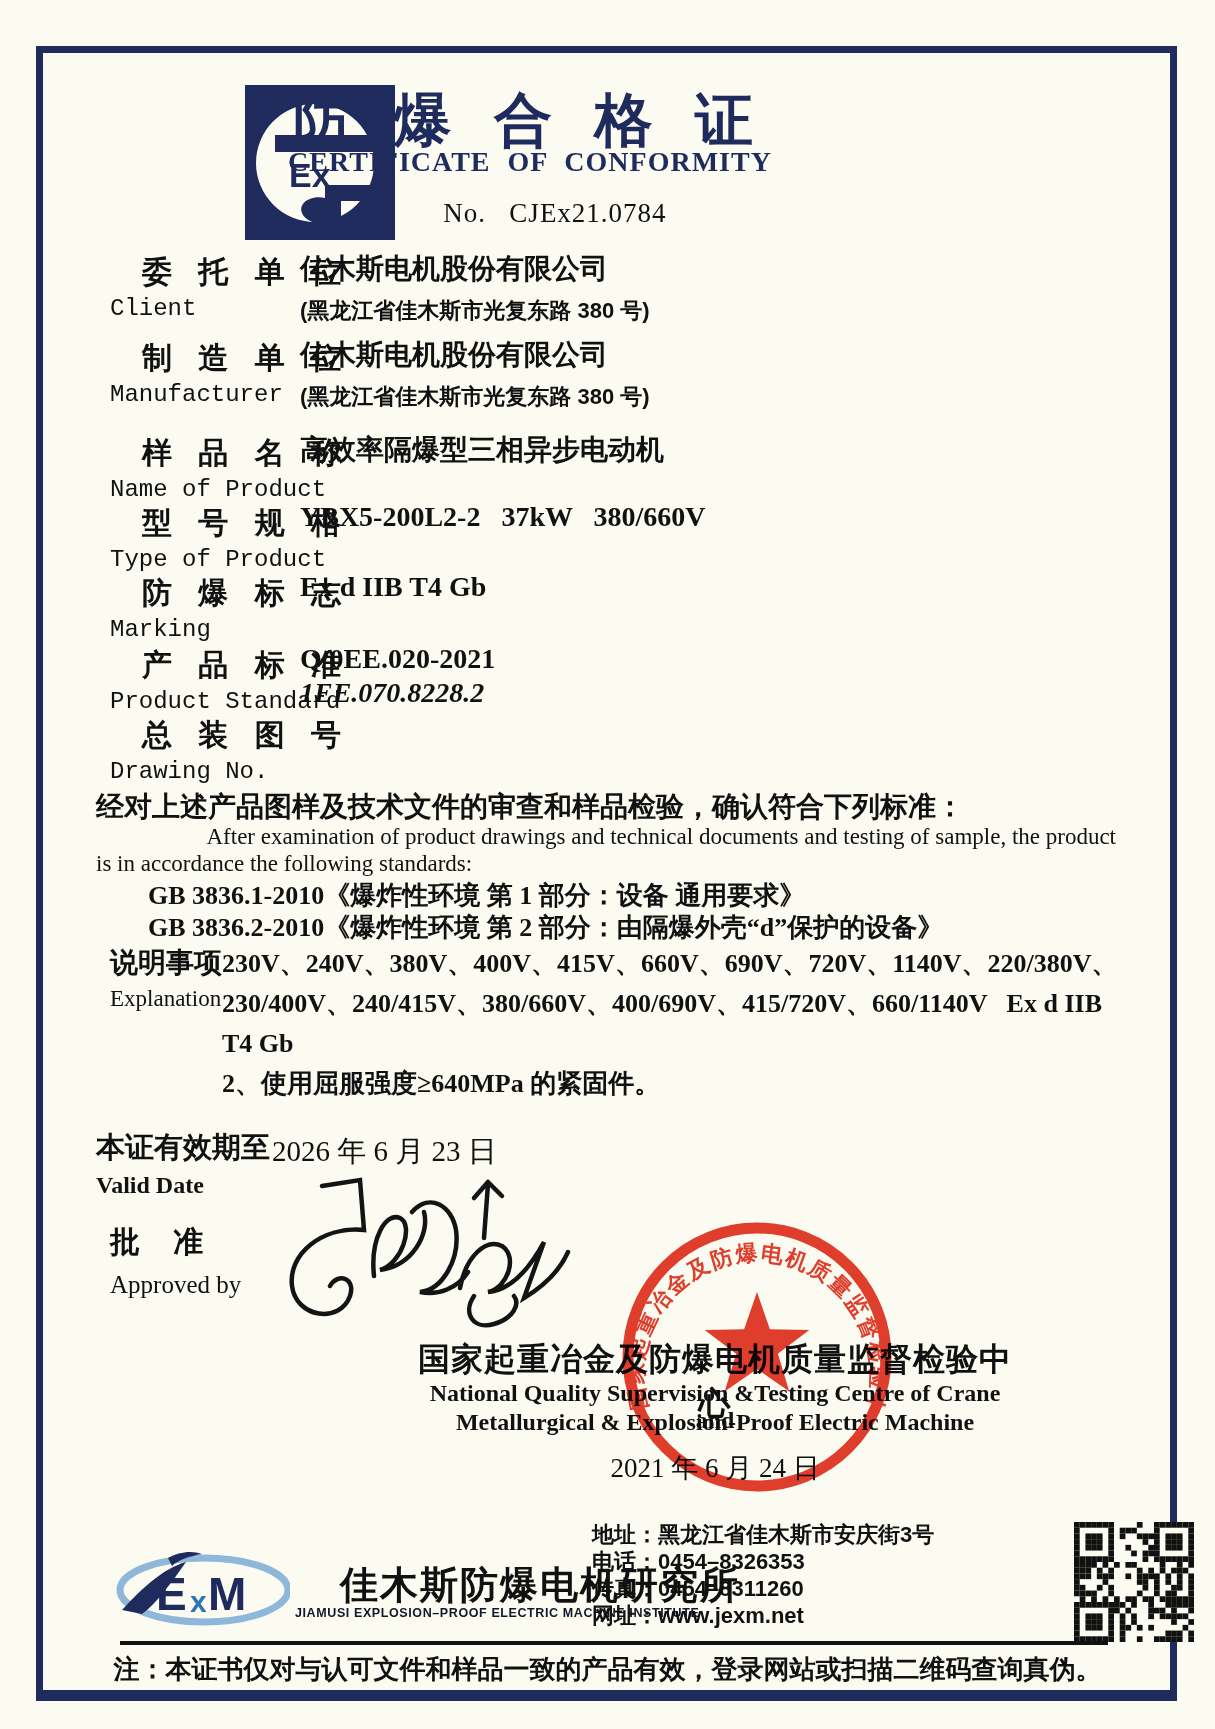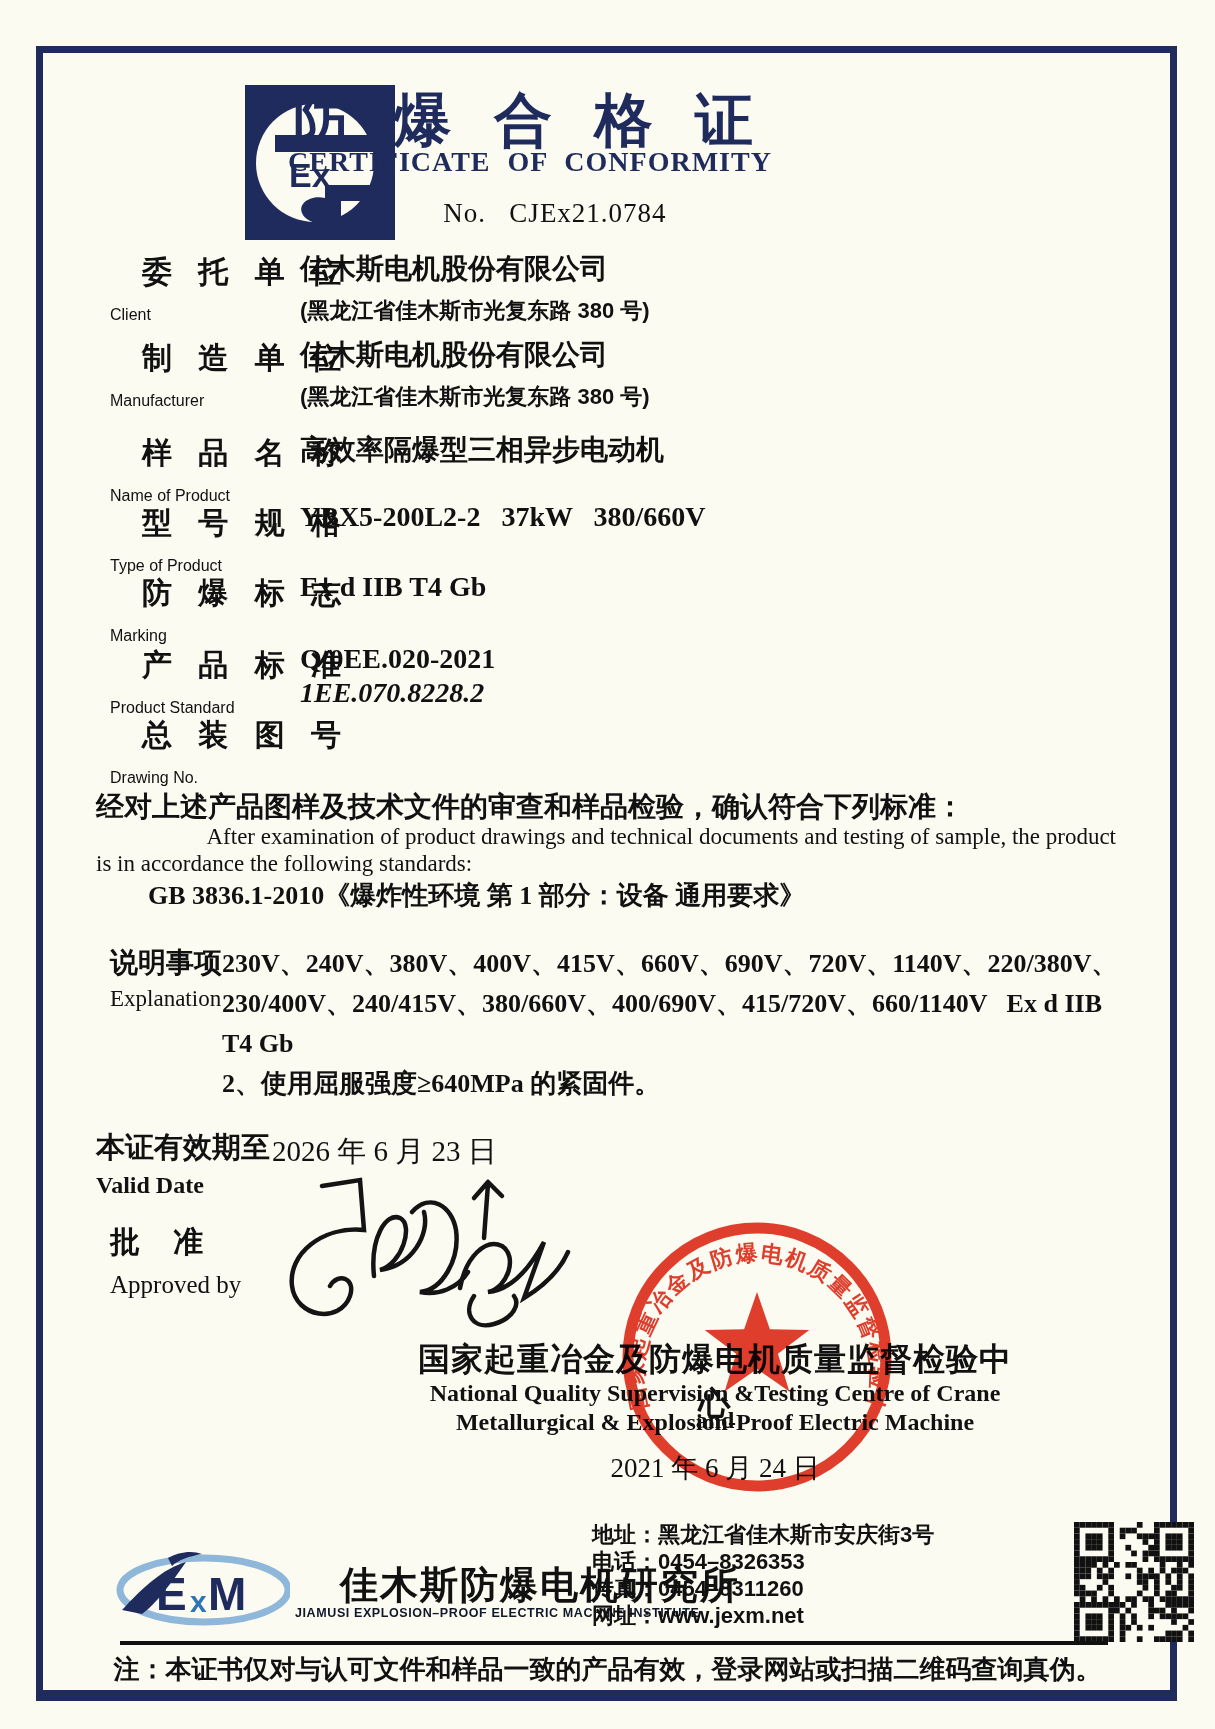--- a/index.html
+++ b/index.html
@@ -9,21 +9,21 @@
          border:7px solid #1e2b5c;border-bottom-width:11px;pointer-events:none;}
   .abs{position:absolute;}
   .sans{font-family:"Liberation Sans",sans-serif;}
   .serif{font-family:"Liberation Serif",serif;}
   .navy{color:#1e2b5c;}
   .pre{white-space:pre;}
   .title-cn{font-size:58px;font-weight:bold;letter-spacing:14px;text-align:center;}
   .title-en{font-size:28px;font-weight:bold;letter-spacing:1px;word-spacing:9px;text-align:center;}
   .cert-no{font-size:27px;text-align:center;letter-spacing:1px;}
   .flabel-cn{font-size:30px;font-weight:bold;letter-spacing:9px;font-family:"Liberation Sans",sans-serif;margin-left:32px;}
-  .flabel-en{font-size:16px;font-family:Liberation Sans, sans-serif;margin-top:13px;}
+  .flabel-en{font-size:24px;font-family:Liberation Mono, monospace;margin-top:2px;}
   .fvalue{font-size:28px;font-weight:bold;}
   .fvalue2{font-size:22px;font-weight:bold;margin-top:8px;}
   .stmt-cn{font-size:28px;font-weight:bold;font-family:"Liberation Sans",sans-serif;}
   .stmt-en{font-size:23px;}
   .std{font-size:26px;font-weight:bold;}
   .exp-line{font-size:26px;font-weight:bold;line-height:40px;}
   .contact-row{font-size:22px;font-weight:bold;font-family:"Liberation Sans",sans-serif;line-height:27px;}
   .note{font-size:26px;font-weight:bold;font-family:"Liberation Sans",sans-serif;text-align:center;}
   .issuer-cn{font-size:32px;font-weight:bold;font-family:"Liberation Sans",sans-serif;text-align:center;letter-spacing:1px;}
   .issuer-en{font-size:24px;font-weight:bold;text-align:center;}
@@ -100,20 +100,21 @@
   <div class="abs" style="left:110px;top:715px;">
     <div class="flabel-cn">总 装 图 号</div>
     <div class="flabel-en">Drawing No.</div>
   </div>
   <div class="abs fvalue serif pre" style="left:300px;top:677px;font-style:italic;">1EE.070.8228.2</div>
 
   <div class="abs stmt-cn" style="left:96px;top:788px;width:1020px;">经对上述产品图样及技术文件的审查和样品检验，确认符合下列标准：</div>
   <div class="abs stmt-en" style="left:96px;top:824px;width:1020px;text-align:right;">After examination of product drawings and technical documents and testing of sample, the product</div>
   <div class="abs stmt-en" style="left:96px;top:851px;width:1020px;">is in accordance the following standards:</div>
   <div class="abs std pre" style="left:148px;top:878px;text-align:center;">GB 3836.1-2010《爆炸性环境 第 1 部分：设备 通用要求》</div>
+  <div class="abs std pre" style="left:148px;top:910px;">GB 3836.2-2010《爆炸性环境 第 2 部分：由隔爆外壳“d”保护的设备》</div>
 
   <div class="abs" style="left:110px;top:944px;">
     <div class="sans" style="font-size:28px;font-weight:bold;">说明事项</div>
     <div class="serif" style="font-size:23px;margin-top:4px;">Explanation</div>
   </div>
   <div class="abs" style="left:222px;top:944px;width:810px;">
     <div class="exp-line pre">230V、240V、380V、400V、415V、660V、690V、720V、1140V、220/380V、</div>
     <div class="exp-line pre">230/400V、240/415V、380/660V、400/690V、415/720V、660/1140V   Ex d IIB</div>
     <div class="exp-line pre">T4 Gb</div>
     <div class="exp-line pre">2、使用屈服强度≥640MPa 的紧固件。</div>

